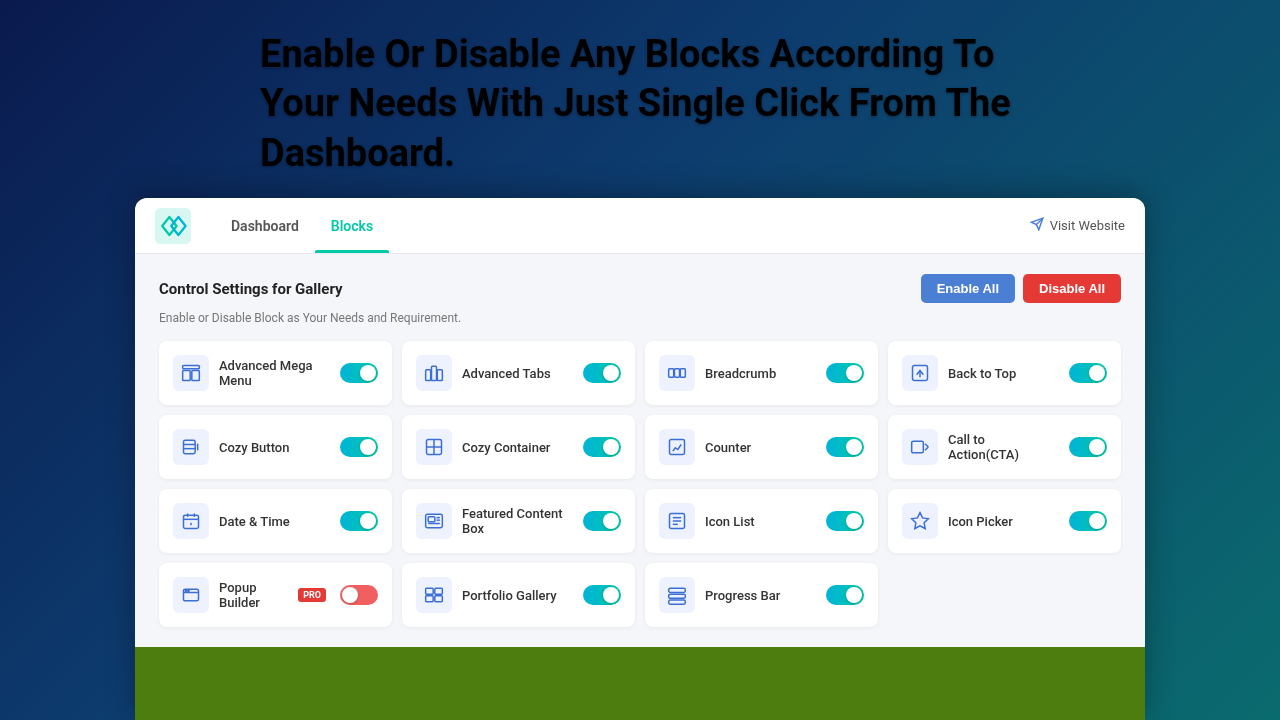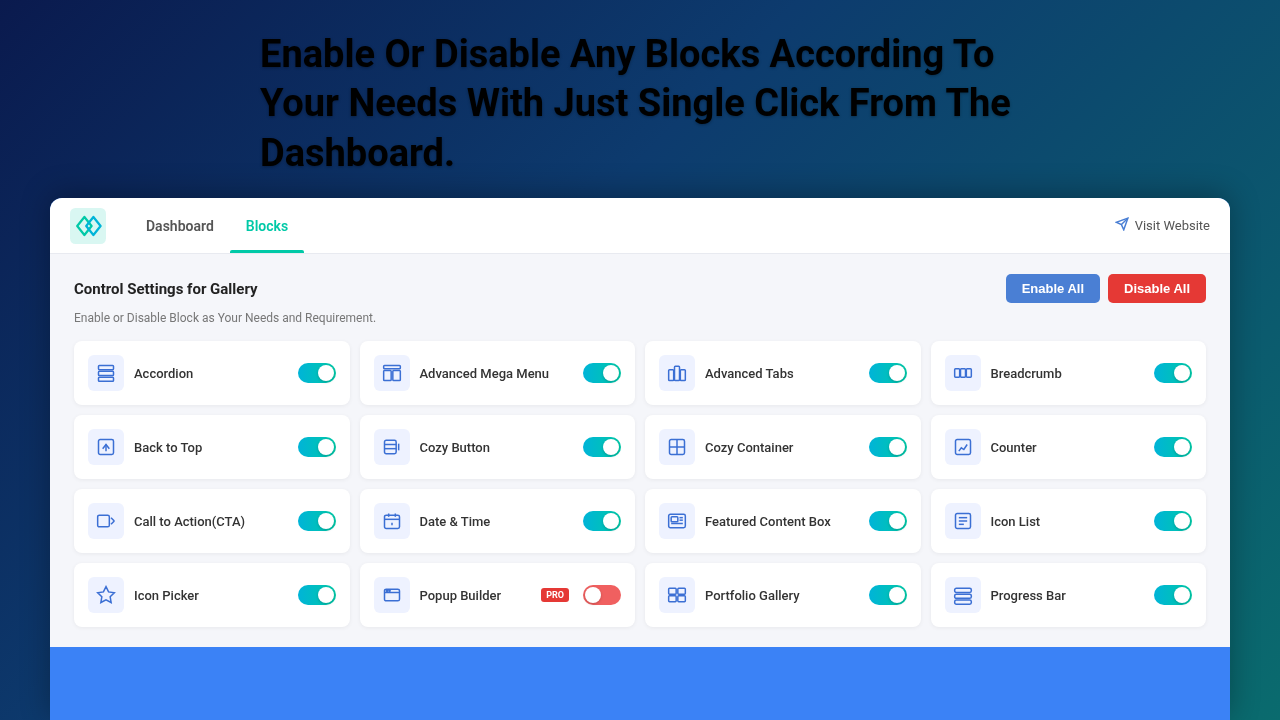--- a/index.html
+++ b/index.html
@@ -21,23 +21,23 @@
     }
 
     .hero-text h1 {
       font-size: 38px;
       font-weight: 700;
       line-height: 1.3;
       text-shadow: 0 1px 3px rgba(0,0,0,0.3);
     }
 
     .dashboard-container {
-      background: #3b82f6;
+      background: #4d7c0f;
       border-radius: 12px 12px 0 0;
-      width: 1180px;
+      width: 1010px;
       flex: 1;
       overflow: hidden;
       box-shadow: 0 -4px 30px rgba(0,0,0,0.3);
     }
 
     
     .nav-bar {
       background: white;
       display: flex;
       align-items: center;
@@ -280,31 +280,20 @@
       <span class="section-title">Control Settings for Gallery</span>
       <div class="header-buttons">
         <button class="btn-enable-all">Enable All</button>
         <button class="btn-disable-all">Disable All</button>
       </div>
     </div>
     <p class="section-desc">Enable or Disable Block as Your Needs and Requirement.</p>
 
     <div class="blocks-grid" id="blocks-grid">
 
-    <div class="block-card">
-          <div class="block-icon">
-            <svg viewBox="0 0 24 24" fill="none" stroke="#3b6fd4" stroke-width="1.8">
-              <rect x="3" y="3" width="18" height="5" rx="1"></rect>
-              <rect x="3" y="10" width="18" height="5" rx="1"></rect>
-              <rect x="3" y="17" width="18" height="5" rx="1"></rect>
-            </svg>
-          </div>
-          <span class="block-name">Accordion</span>
-          <div class="toggle on"></div>
-        </div>
         <div class="block-card">
           <div class="block-icon">
             <svg viewBox="0 0 24 24" fill="none" stroke="#3b6fd4" stroke-width="1.8">
               <rect x="2" y="3" width="20" height="4" rx="1"></rect>
               <rect x="2" y="9" width="9" height="12" rx="1"></rect>
               <rect x="13" y="9" width="9" height="12" rx="1"></rect>
             </svg>
           </div>
           <span class="block-name">Advanced Mega Menu</span>
           <div class="toggle on"></div>

